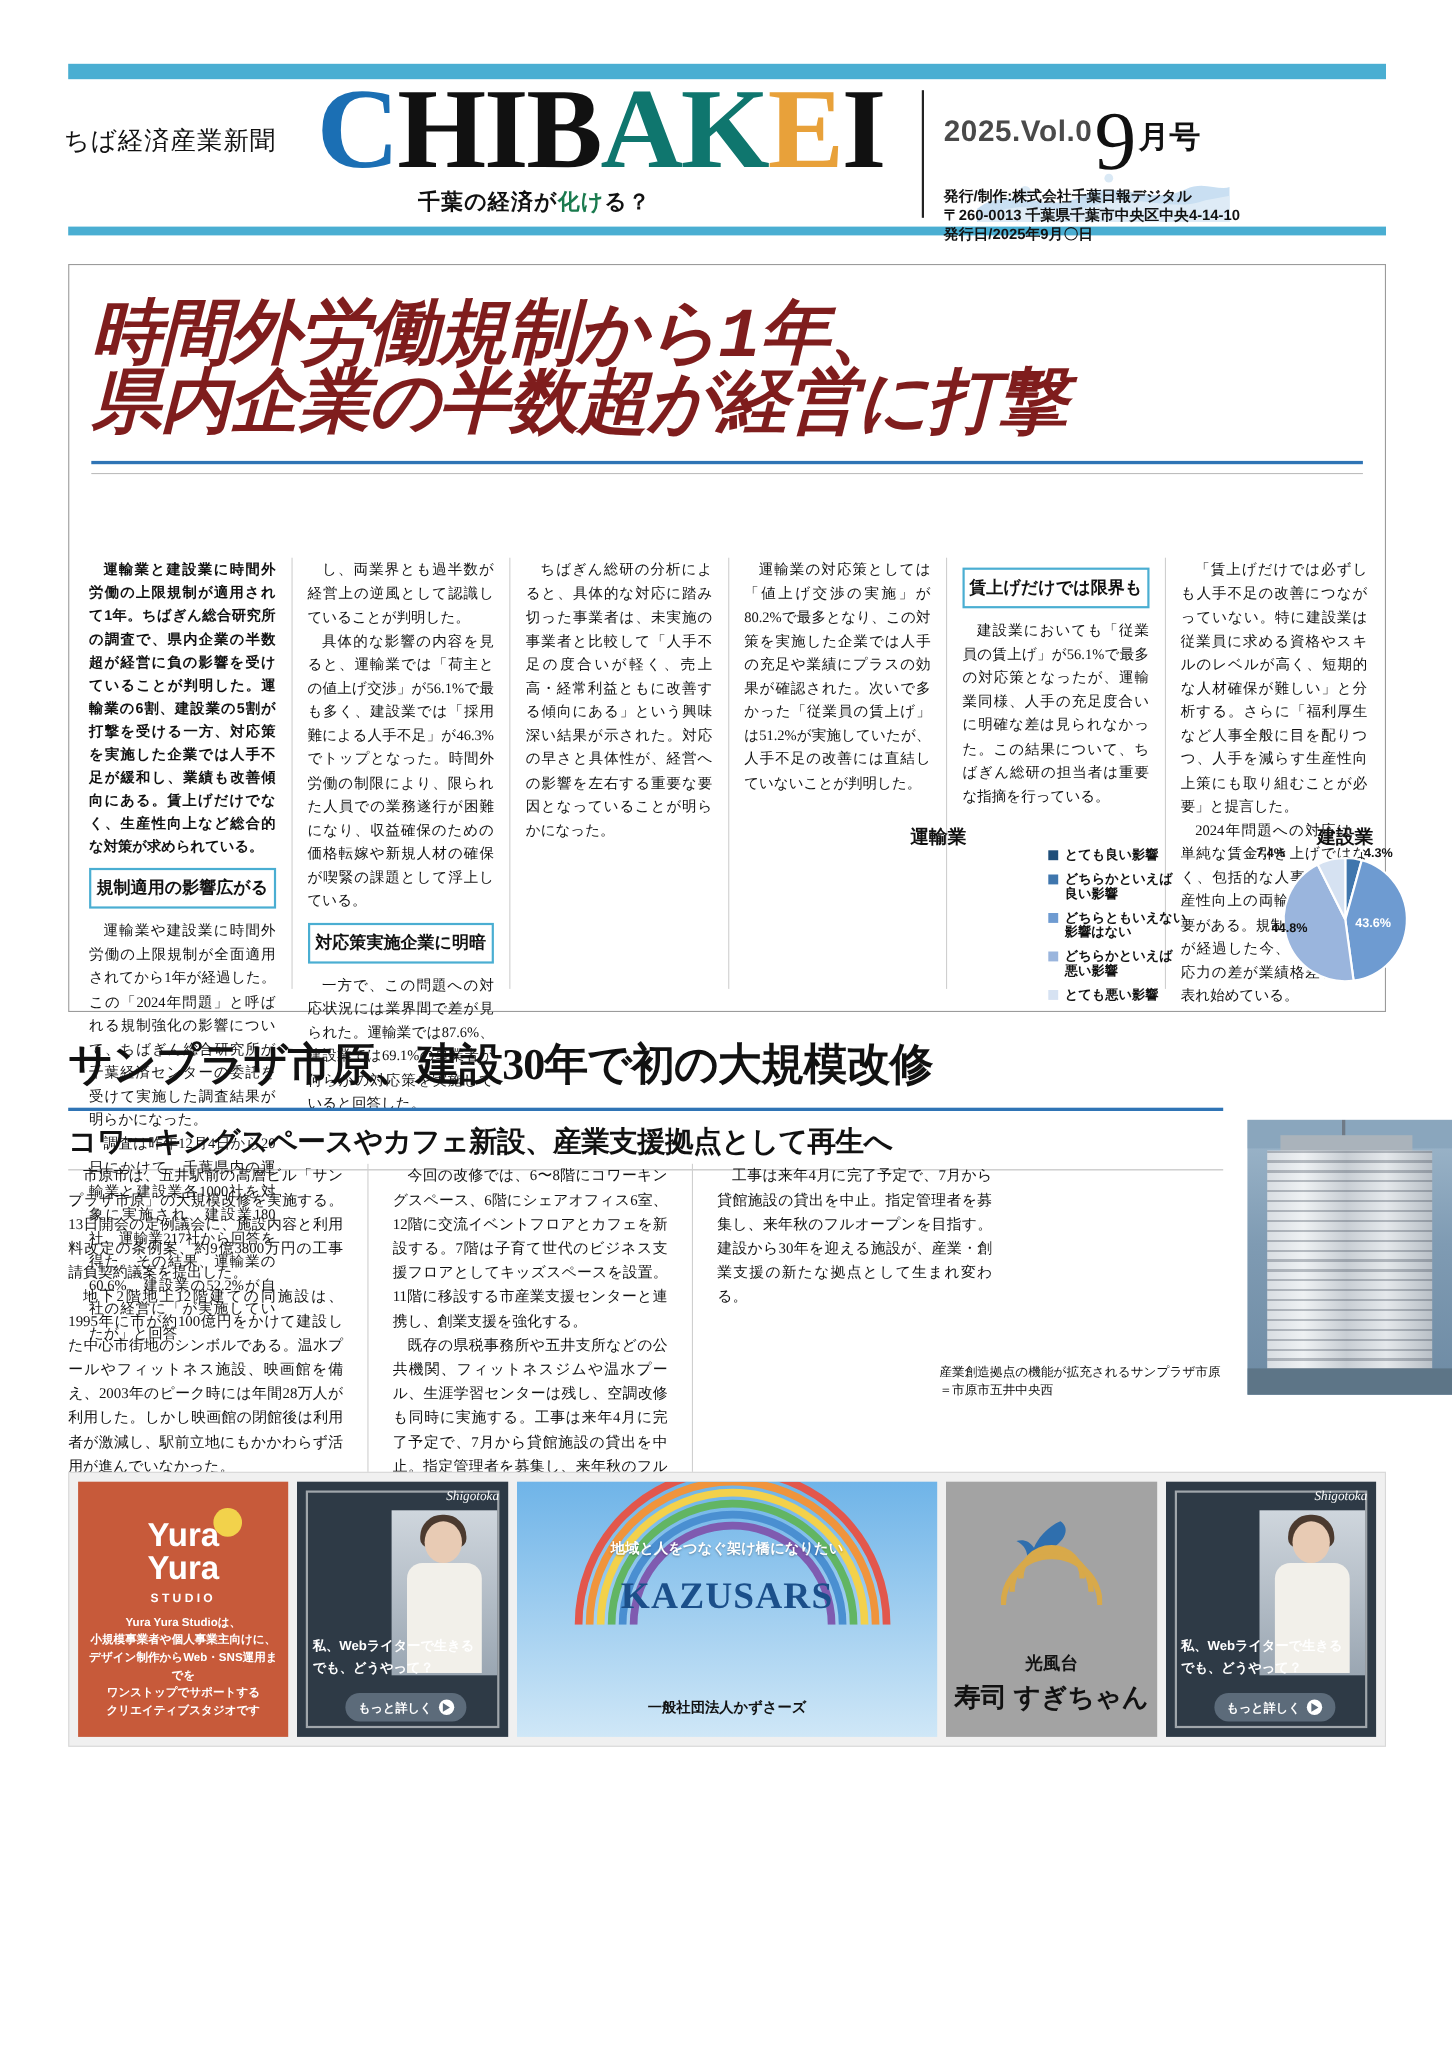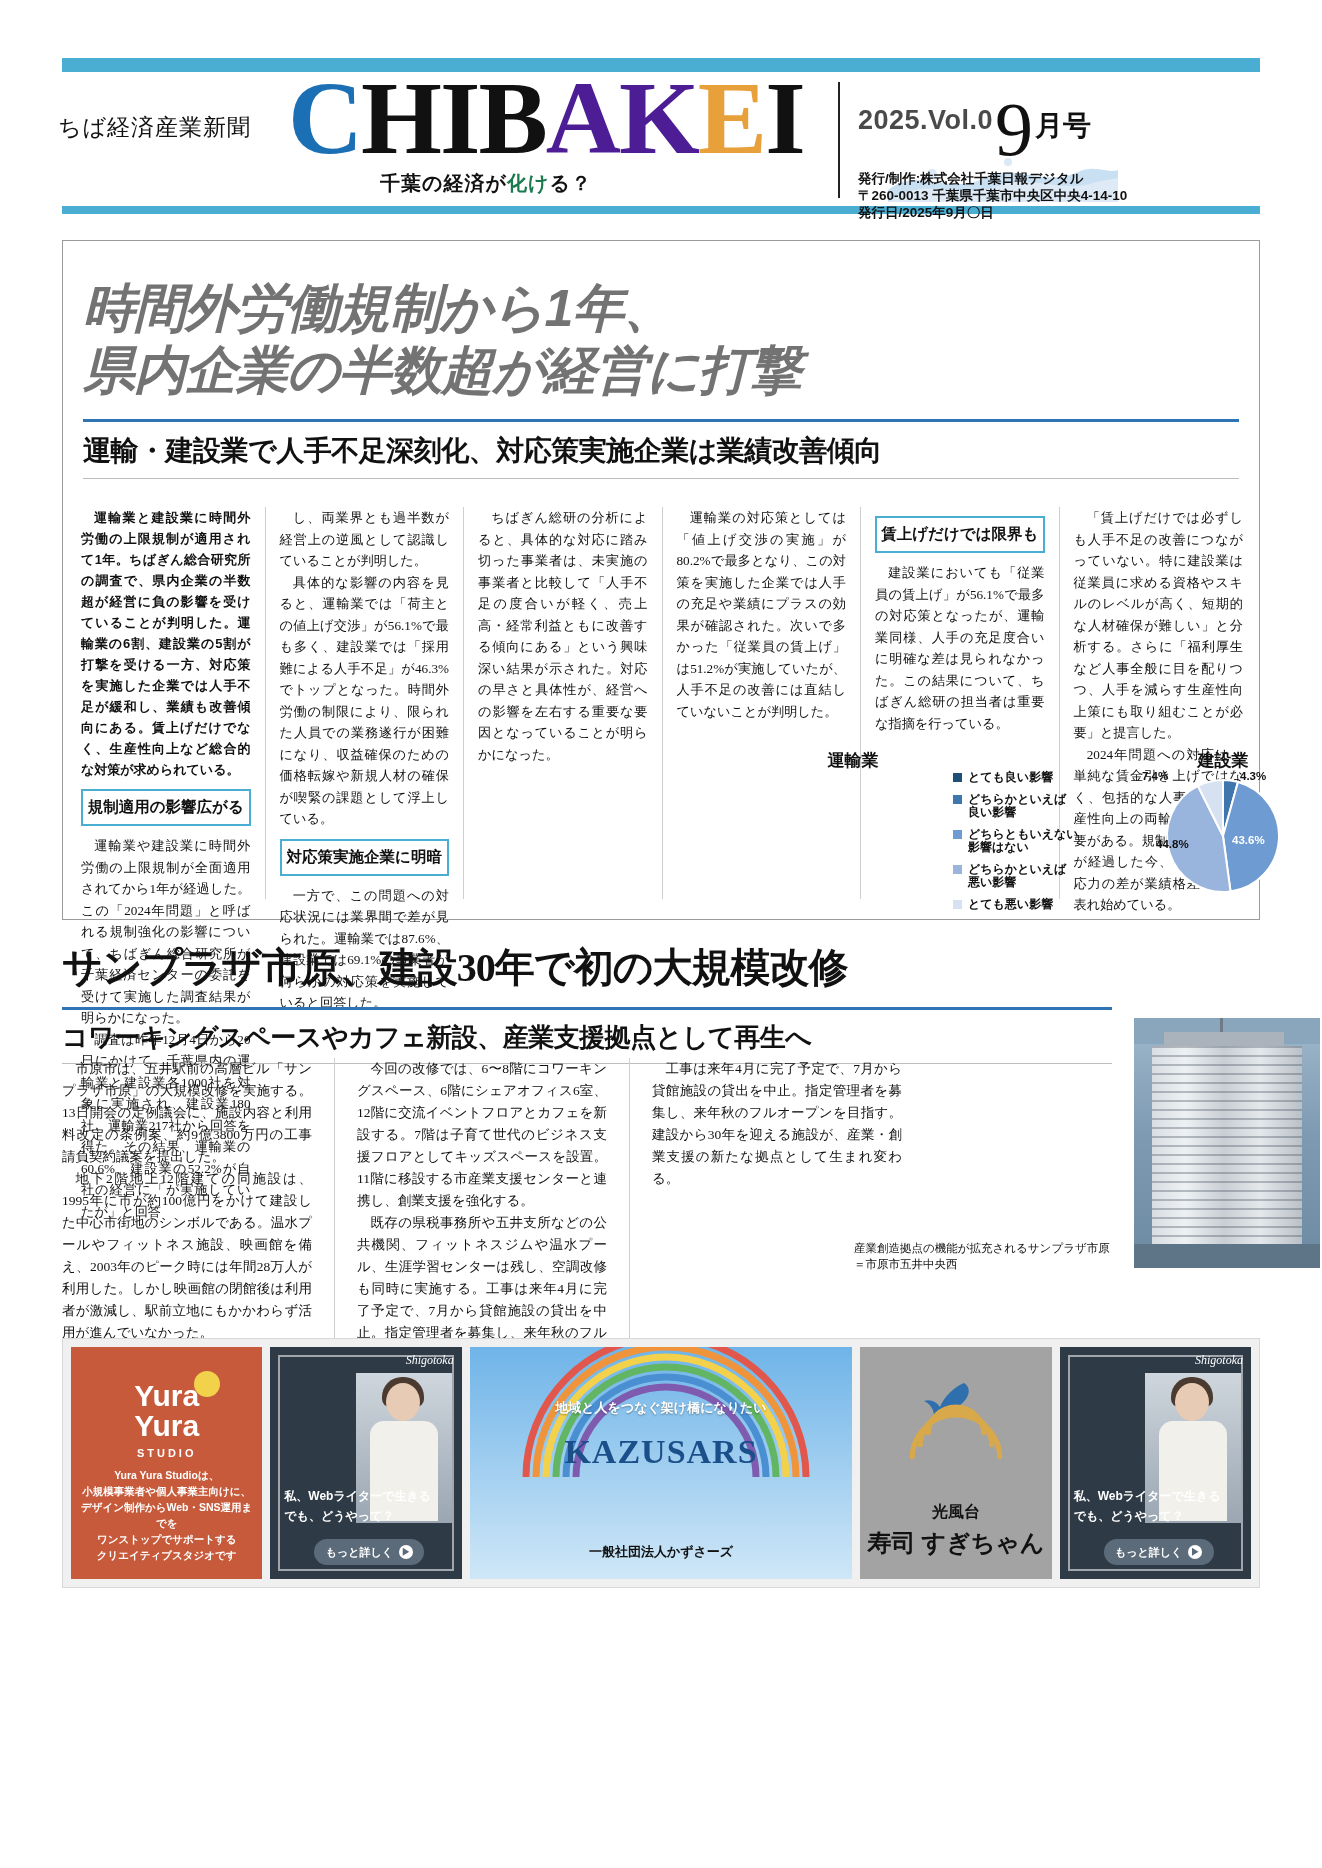--- a/index.html
+++ b/index.html
@@ -28,21 +28,21 @@
   }
 
   .logo-wrap{position:absolute;left:288px;top:-6px;width:500px;height:130px;}
   .logo{
     font-family:"Liberation Serif","DejaVu Serif",serif;
     font-size:104px;font-weight:700;letter-spacing:-2px;line-height:104px;
     white-space:nowrap;
   }
   .logo .c1{color:#1b6fb4;}
   .logo .c2{color:#111;}
-  .logo .c3{color:#4c1d95;}
+  .logo .c3{color:#0f766e;}
   .logo .c4{color:#e8a13a;}
   .logo .c5{color:#111;}
   .tagline{
     position:absolute;left:92px;top:104px;
     font-family:"Liberation Sans", sans-serif;
     font-size:20px;font-weight:700;letter-spacing:1px;color:#111;white-space:nowrap;
   }
   .tagline .hl{color:#1a7a4e;}
   .wave{
     position:absolute;left:600px;top:78px;width:230px;height:58px;overflow:hidden;opacity:.55;
@@ -69,23 +69,23 @@
     line-height:17px;color:#111;white-space:nowrap;
   }
 
   
   .article-box{
     position:absolute;left:62px;top:240px;width:1198px;height:680px;
     border:1px solid #9b9b9b;background:#fff;box-sizing:border-box;
   }
   .headline{
     margin:36px 0 0 20px;
-    font-family:Liberation Sans, sans-serif;
-    font-size:52px;font-weight:700;font-style:italic;
-    line-height:62px;letter-spacing:-1px;color:#737373;
+    font-family:Liberation Mono, monospace;
+    font-size:64px;font-weight:700;font-style:italic;
+    line-height:62px;letter-spacing:-1px;color:#7f1d1d;
   }
   .sub-rule{margin:18px 20px 0 20px;height:3px;background:#2f74b5;}
   .subhead{
     margin:10px 20px 0 20px;
     font-family:"Liberation Sans","DejaVu Sans",sans-serif;
     font-size:28px;font-weight:700;letter-spacing:-.5px;color:#111;
   }
   .sub-rule2{margin:8px 20px 0 20px;height:1px;background:#bdbdbd;}
 
   .cols{
@@ -302,21 +302,20 @@
       </div>
     </div>
   </div>
 
   <div class="article-box">
     <div class="headline">
       <div>時間外労働規制から1年、</div>
       <div>県内企業の半数超が経営に打撃</div>
     </div>
     <div class="sub-rule"></div>
-    <div class="subhead">運輸・建設業で人手不足深刻化、対応策実施企業は業績改善傾向</div>
     <div class="sub-rule2"></div>
 
     <div class="cols">
 
       <div class="col">
         <p class="lead">運輸業と建設業に時間外労働の上限規制が適用されて1年。ちばぎん総合研究所の調査で、県内企業の半数超が経営に負の影響を受けていることが判明した。運輸業の6割、建設業の5割が打撃を受ける一方、対応策を実施した企業では人手不足が緩和し、業績も改善傾向にある。賃上げだけでなく、生産性向上など総合的な対策が求められている。</p>
         <div class="boxhead">規制適用の影響広がる</div>
         <p>運輸業や建設業に時間外労働の上限規制が全面適用されてから1年が経過した。この「2024年問題」と呼ばれる規制強化の影響について、ちばぎん総合研究所が千葉経済センターの委託を受けて実施した調査結果が明らかになった。</p>
         <p>調査は昨年12月4日から20日にかけて、千葉県内の運輸業と建設業各1000社を対象に実施され、建設業180社、運輸業217社から回答を得た。その結果、運輸業の60.6%、建設業の52.2%が自社の経営に「が実施していたが」と回答</p>
       </div>

